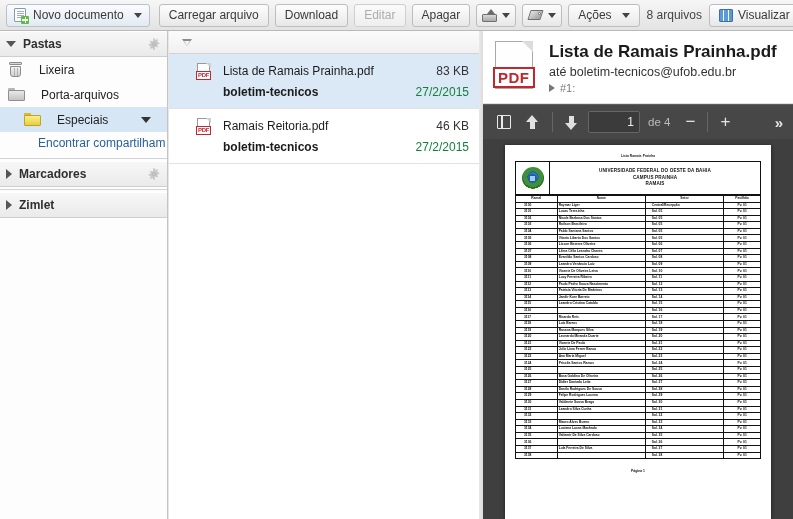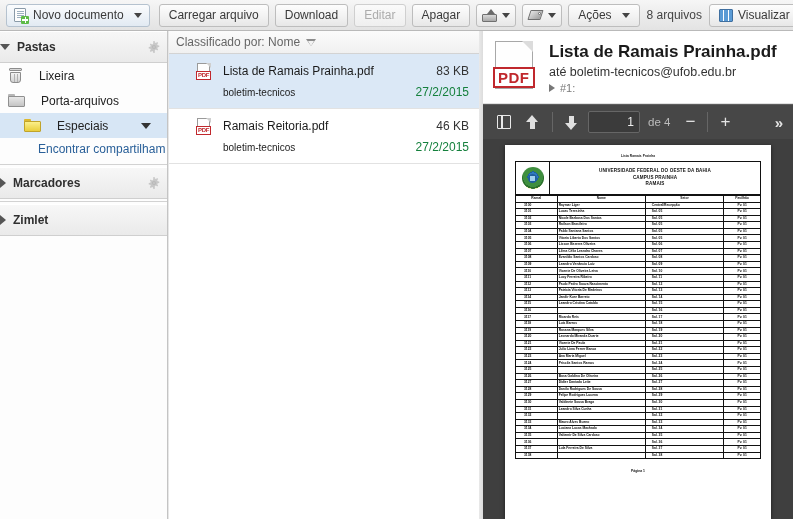--- a/index.html
+++ b/index.html
@@ -109,25 +109,25 @@
   }
   .ico-cols i { flex: 1; background: #5b9bd5; border-right: 1px solid #fff; }
   .ico-cols i:last-child { border-right: none; }
 
   
   #sidebar {
     position: absolute; top: 31px; left: 0; width: 168px; bottom: 0;
     background: #fdfdfd; border-right: 1px solid #c4c4c4;
   }
   .sec-head {
-    height: 32px; display: flex; align-items: center;
+    height: 26px; display: flex; align-items: center;
     background: linear-gradient(to bottom, #f7f7f7, #eaeaea);
     border-bottom: 1px solid #cfcfcf;
     border-top: 1px solid #fff;
-    padding-left: 0;
+    padding-left: 6px;
     font-weight: bold; font-size: 12px; color: #2f2f2f;
     cursor: default;
   }
   .sec-head .tw { margin-right: 7px; }
   .sec-gear {
     margin-left: auto; margin-right: 7px; width: 12px; height: 12px;
     opacity: .55;
   }
   .tw-down { width: 0; height: 0;
     border-left: 5px solid transparent; border-right: 5px solid transparent;
@@ -226,21 +226,21 @@
     border-bottom: 1px solid #e2e2e2;
     position: relative; cursor: default;
   }
   .file-row.selected { background: #dbe8f6; }
   .file-row .ico-pdf { position: absolute; left: 27px; top: 9px; }
   .file-line1, .file-line2 { display: flex; align-items: center; }
   .file-line1 { padding-left: 28px; height: 20px; }
   .file-line2 { padding-left: 28px; height: 22px; }
   .file-name { font-size: 12px; color: #1b1b1b; }
   .file-size { margin-left: auto; font-size: 12px; color: #333; }
-  .file-owner { font-size: 10px; color: #1b1b1b; }
+  .file-owner { font-size: 12px; color: #1b1b1b; font-weight: bold; }
   .file-date { margin-left: auto; font-size: 12px; color: #15803d; }
 
   .ico-pdf { width: 17px; height: 17px; position: relative; }
   .ico-pdf .page {
     position: absolute; left: 1px; top: 0; width: 13px; height: 15px;
     background: #fefefe; border: 1px solid #9a9a9a;
   }
   .ico-pdf .fold {
     position: absolute; right: 2px; top: 0;
     width: 0; height: 0;
@@ -532,21 +532,20 @@
       <span class="tw tw-right"></span>
       <span>Zimlet</span>
     </div>
   </div>
 
   <div class="splitter-v" style="left:168px"></div>
 
   <div id="filelist">
 
     <div id="sortbar">
-      <span>Classificado por: Nome</span>
       <span class="sort-tri"></span>
     </div>
 
     <div class="file-row selected">
       <span class="ico-pdf">
         <span class="page"></span>
           <span class="fold"></span>
           <span class="badge">PDF</span>
       </span>
       <div class="file-line1">

